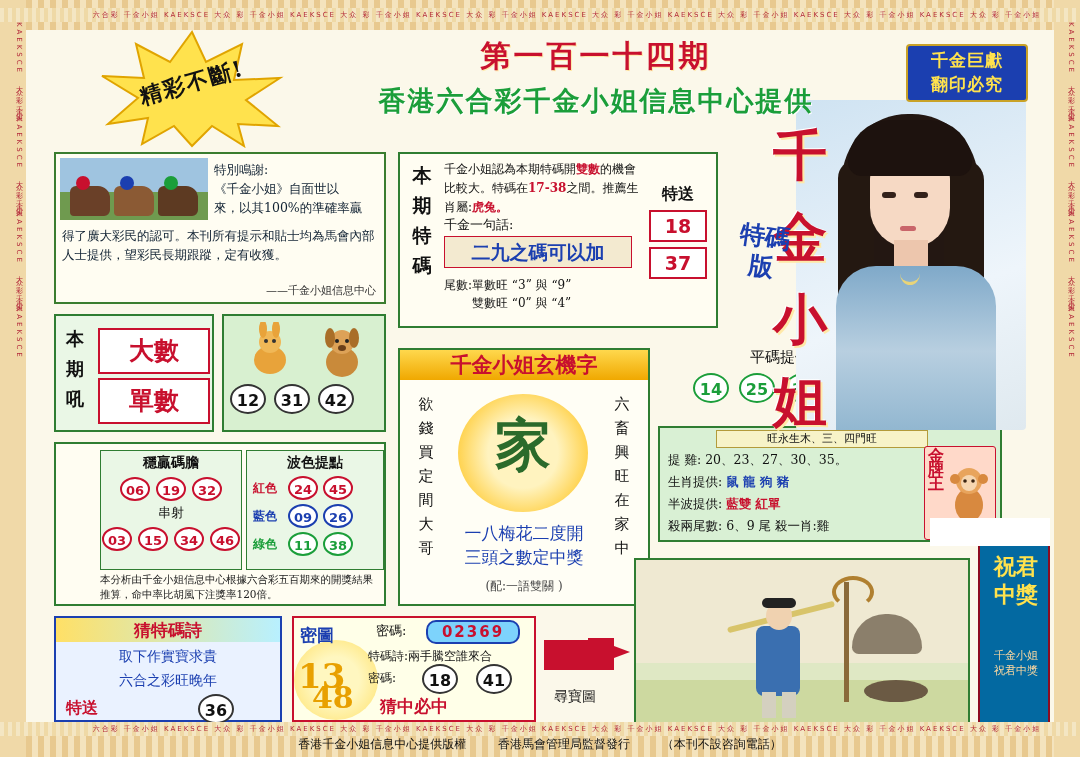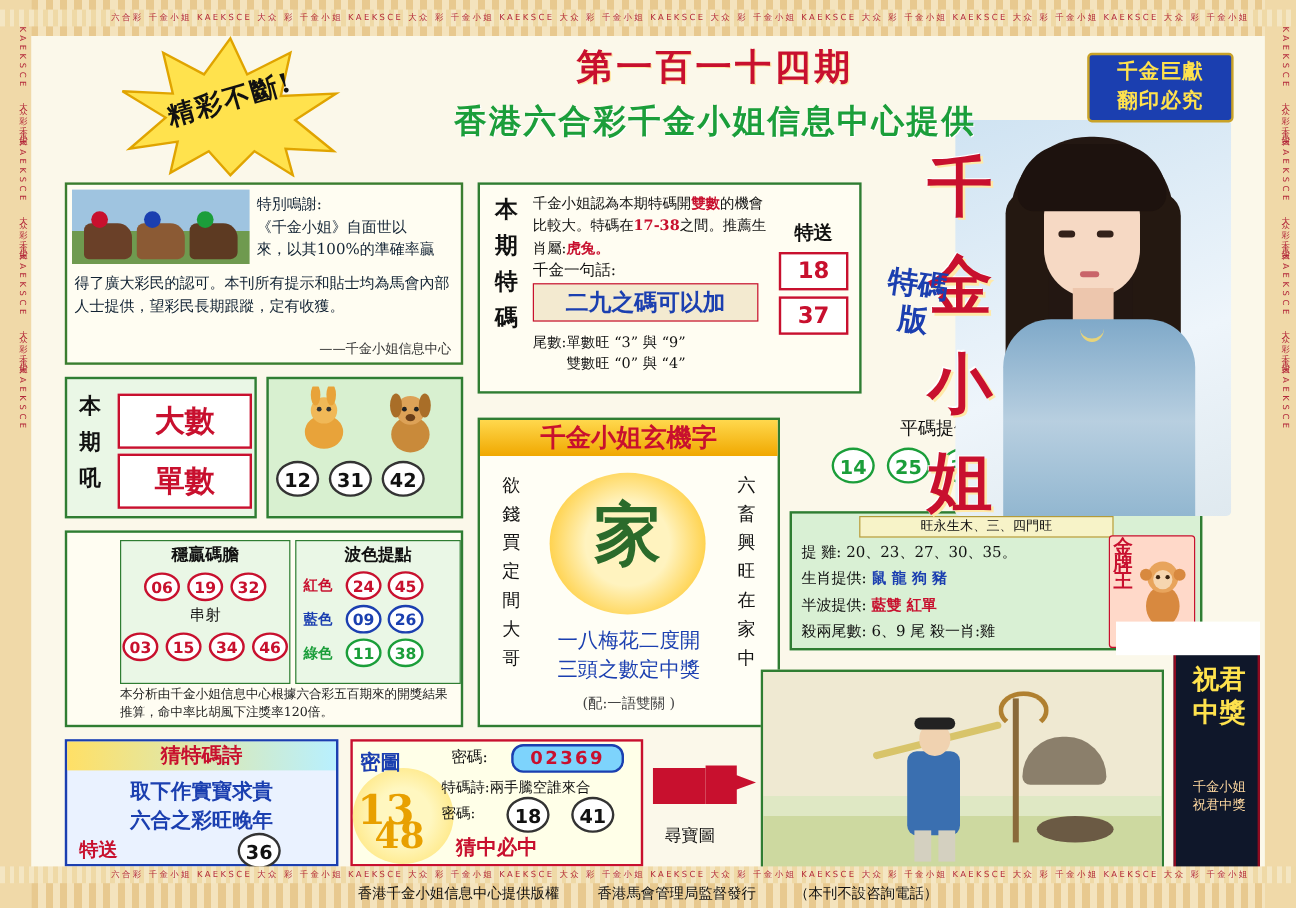--- a/index.html
+++ b/index.html
@@ -187,21 +187,21 @@
   .small-ball{width:30px;height:24px;border-radius:50%;border:2px solid #c8102e;background:#fff;color:#c8102e;font-size:13px;font-weight:bold;text-align:center;line-height:24px;box-sizing:border-box;}
   .small-ball.b{border-color:#1b3fb0;color:#1b3fb0;}
   .small-ball.g{border-color:#1b9e3a;color:#1b9e3a;}
   .zhuanye .wave-row{display:flex;align-items:center;gap:5px;margin:4px 0 0 6px;}
   .zhuanye .wl{font-size:12px;font-weight:bold;width:30px;font-family:"DejaVu Serif","Liberation Serif",serif;}
   .zhuanye .note{position:absolute;left:44px;top:128px;width:282px;font-size:10.5px;line-height:15px;color:#222;font-family:"DejaVu Serif","Liberation Serif",serif;}
 
   
   .poembox{left:28px;top:594px;width:228px;height:106px;background:#eaf2ff;border:2px solid #1b3fb0;}
   .poembox .hdr{position:absolute;left:0;top:0;width:100%;height:24px;background:linear-gradient(90deg,#ffe066,#b8f0ff);color:#c8102e;font-size:17px;font-weight:bold;text-align:center;line-height:24px;font-family:"DejaVu Serif","Liberation Serif",serif;}
-  .poembox .l1,.poembox .l2{position:absolute;left:0;width:100%;text-align:center;font-size:17px;font-weight:bold;color:#1b3fb0;font-family:"DejaVu Serif","Liberation Serif",serif;}
+  .poembox .l1,.poembox .l2{position:absolute;left:0;width:100%;text-align:center;font-size:14px;font-weight:normal;color:#1b3fb0;font-family:"DejaVu Serif","Liberation Serif",serif;}
   .poembox .l1{top:30px;} .poembox .l2{top:54px;}
   .poembox .ts{position:absolute;left:10px;top:80px;font-size:16px;font-weight:bold;color:#c8102e;font-family:"DejaVu Serif","Liberation Serif",serif;}
   .poembox .tsn{position:absolute;left:142px;top:76px;}
 
   
   .miti{left:266px;top:594px;width:244px;height:106px;background:#ffffe8;border:2px solid #c8102e;}
   .miti .ttl{position:absolute;left:6px;top:6px;font-size:17px;font-weight:bold;color:#1b3fb0;font-family:"DejaVu Serif","Liberation Serif",serif;}
   .miti .mlbl{position:absolute;left:82px;top:4px;font-size:13px;color:#111;font-family:"DejaVu Serif","Liberation Serif",serif;}
   .miti .code{position:absolute;left:132px;top:2px;width:90px;height:20px;background:#7dd3fc;border:2px solid #1b3fb0;border-radius:10px;color:#c8102e;font-size:15px;font-weight:bold;text-align:center;line-height:20px;letter-spacing:2px;}
   .miti .pline{position:absolute;left:74px;top:30px;font-size:12px;color:#111;font-family:"DejaVu Serif","Liberation Serif",serif;}
@@ -226,21 +226,21 @@
   .pic .man-body{position:absolute;left:120px;top:66px;width:44px;height:70px;background:#3a6fb0;border-radius:8px;}
   .pic .man-head{position:absolute;left:130px;top:42px;width:26px;height:28px;background:#f0d2b0;border-radius:50%;}
   .pic .man-hat{position:absolute;left:126px;top:38px;width:34px;height:10px;background:#222;border-radius:6px;}
   .pic .man-leg{position:absolute;left:126px;top:132px;width:14px;height:26px;background:#d4d0c0;}
   .pic .man-leg2{position:absolute;left:146px;top:132px;width:14px;height:26px;background:#d4d0c0;}
   .pic .tool{position:absolute;left:90px;top:54px;width:110px;height:6px;background:#d8c46a;border-radius:3px;transform:rotate(-14deg);}
   .pic .stick{position:absolute;left:208px;top:22px;width:5px;height:120px;background:#8a6a3a;}
   .pic .ribbon{position:absolute;left:196px;top:16px;width:34px;height:24px;border:4px solid #b08030;border-radius:50%;border-bottom-color:transparent;}
 
   
-  .zhujun{left:952px;top:520px;width:72px;height:186px;background:#0f172a;border:2px solid #8d0b20;}
+  .zhujun{left:952px;top:520px;width:72px;height:186px;background:#0369a1;border:2px solid #8d0b20;}
   .zhujun .t{position:absolute;left:8px;top:8px;width:56px;font-size:22px;font-weight:bold;color:#ffe24d;line-height:28px;text-align:center;font-family:"DejaVu Serif","Liberation Serif",serif;}
   .zhujun .s{position:absolute;left:14px;top:104px;width:44px;font-size:11px;color:#ffd9a0;line-height:15px;text-align:center;font-family:"DejaVu Serif","Liberation Serif",serif;}
   .whitebar{position:absolute;left:904px;top:496px;width:120px;height:28px;background:#fff;z-index:7;}
 
   .footer{
     position:absolute;left:0;top:736px;width:1080px;text-align:center;
     font-size:12px;color:#111;z-index:8;font-family:"DejaVu Serif","Liberation Serif",serif;
   }
   .footer span{margin:0 14px;}
 </style>

